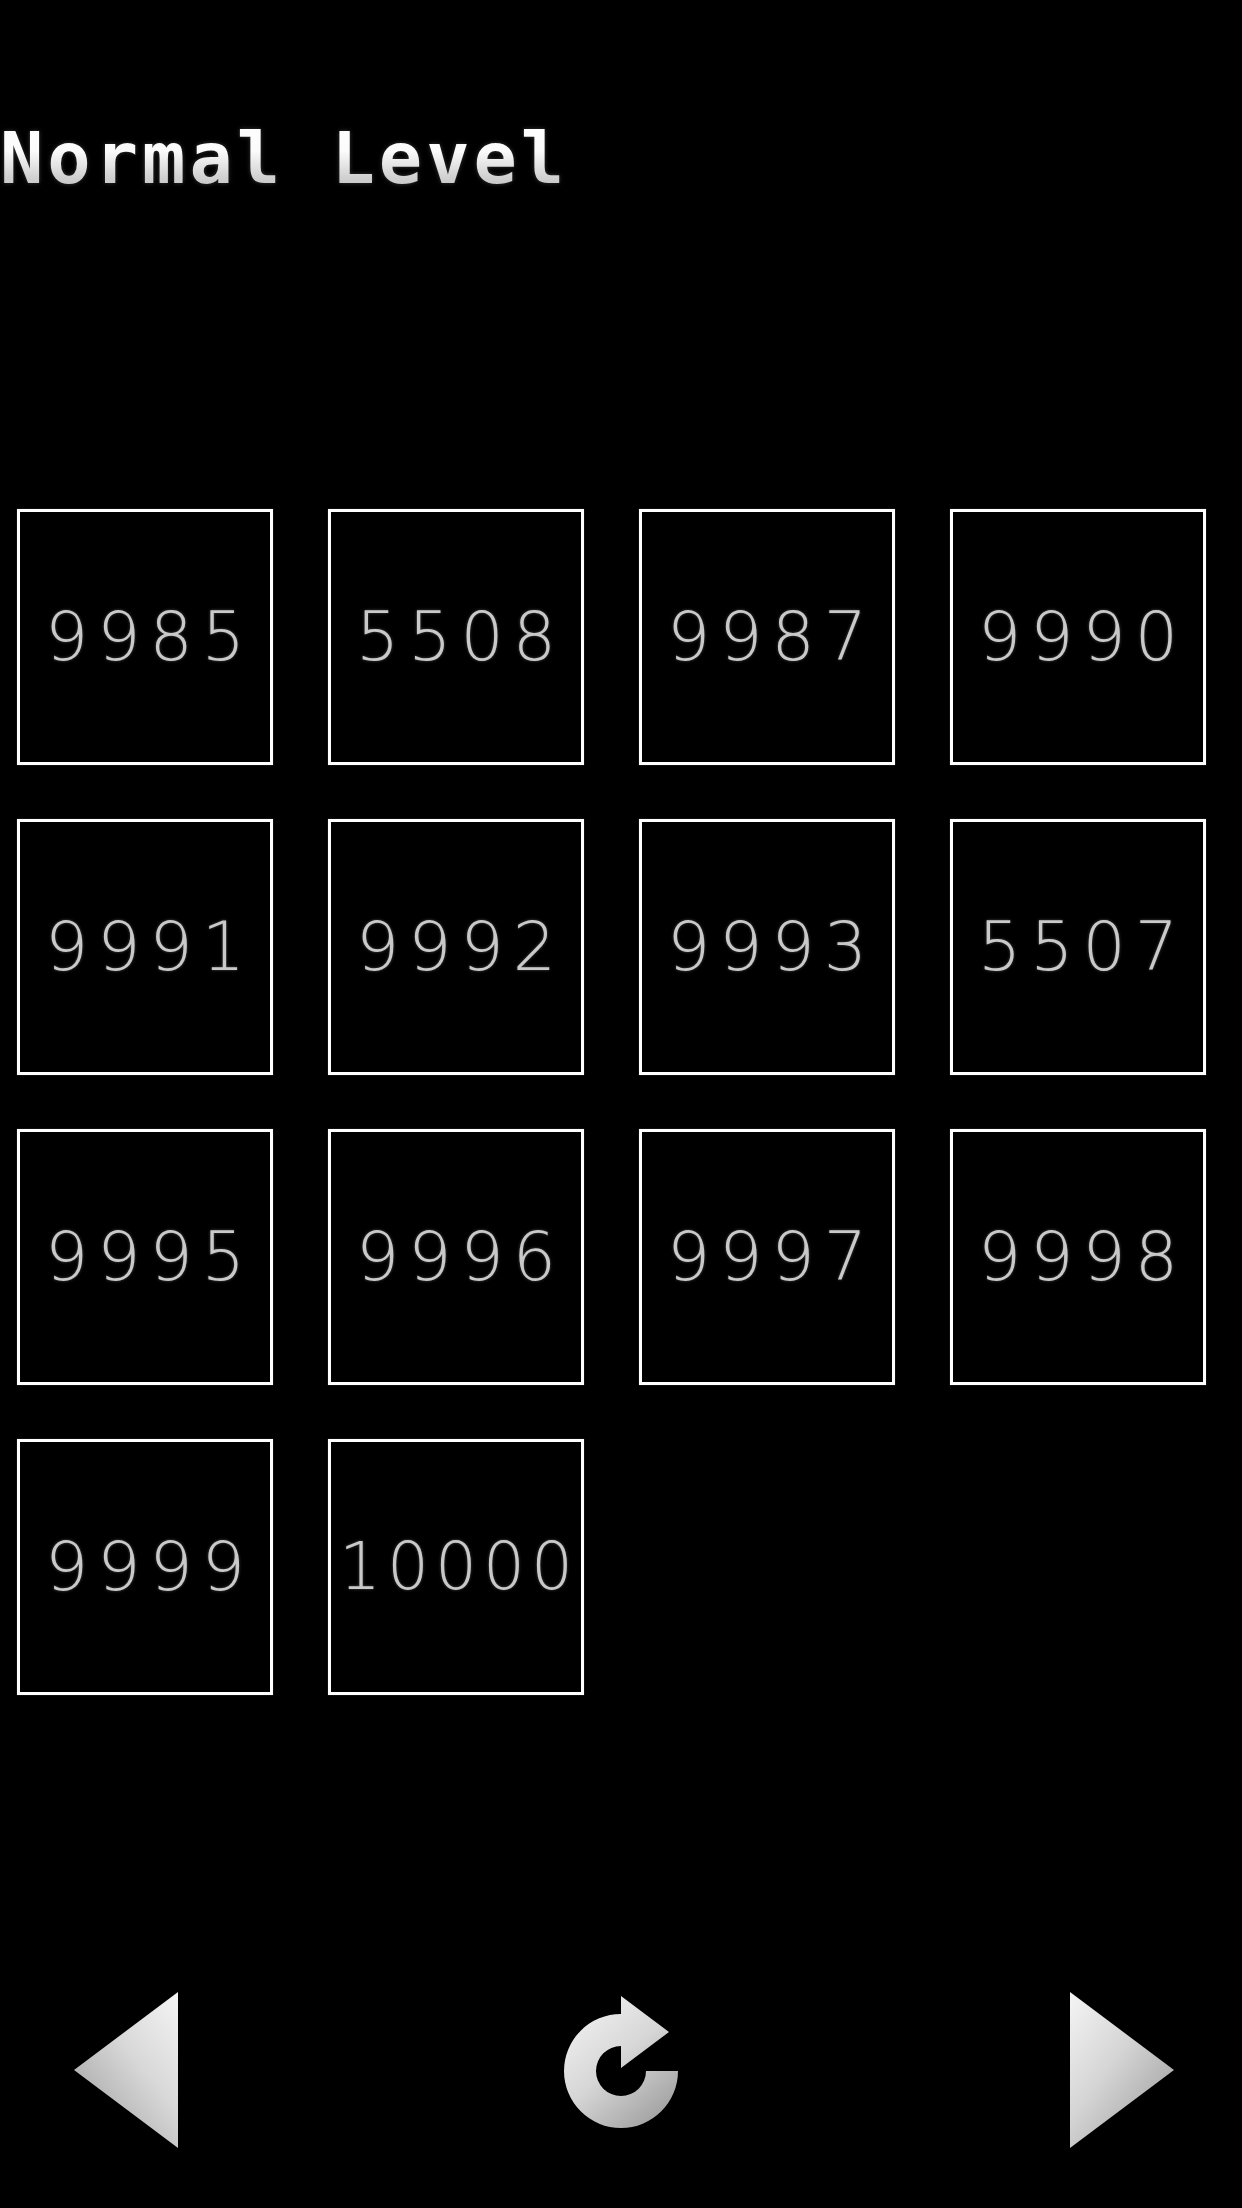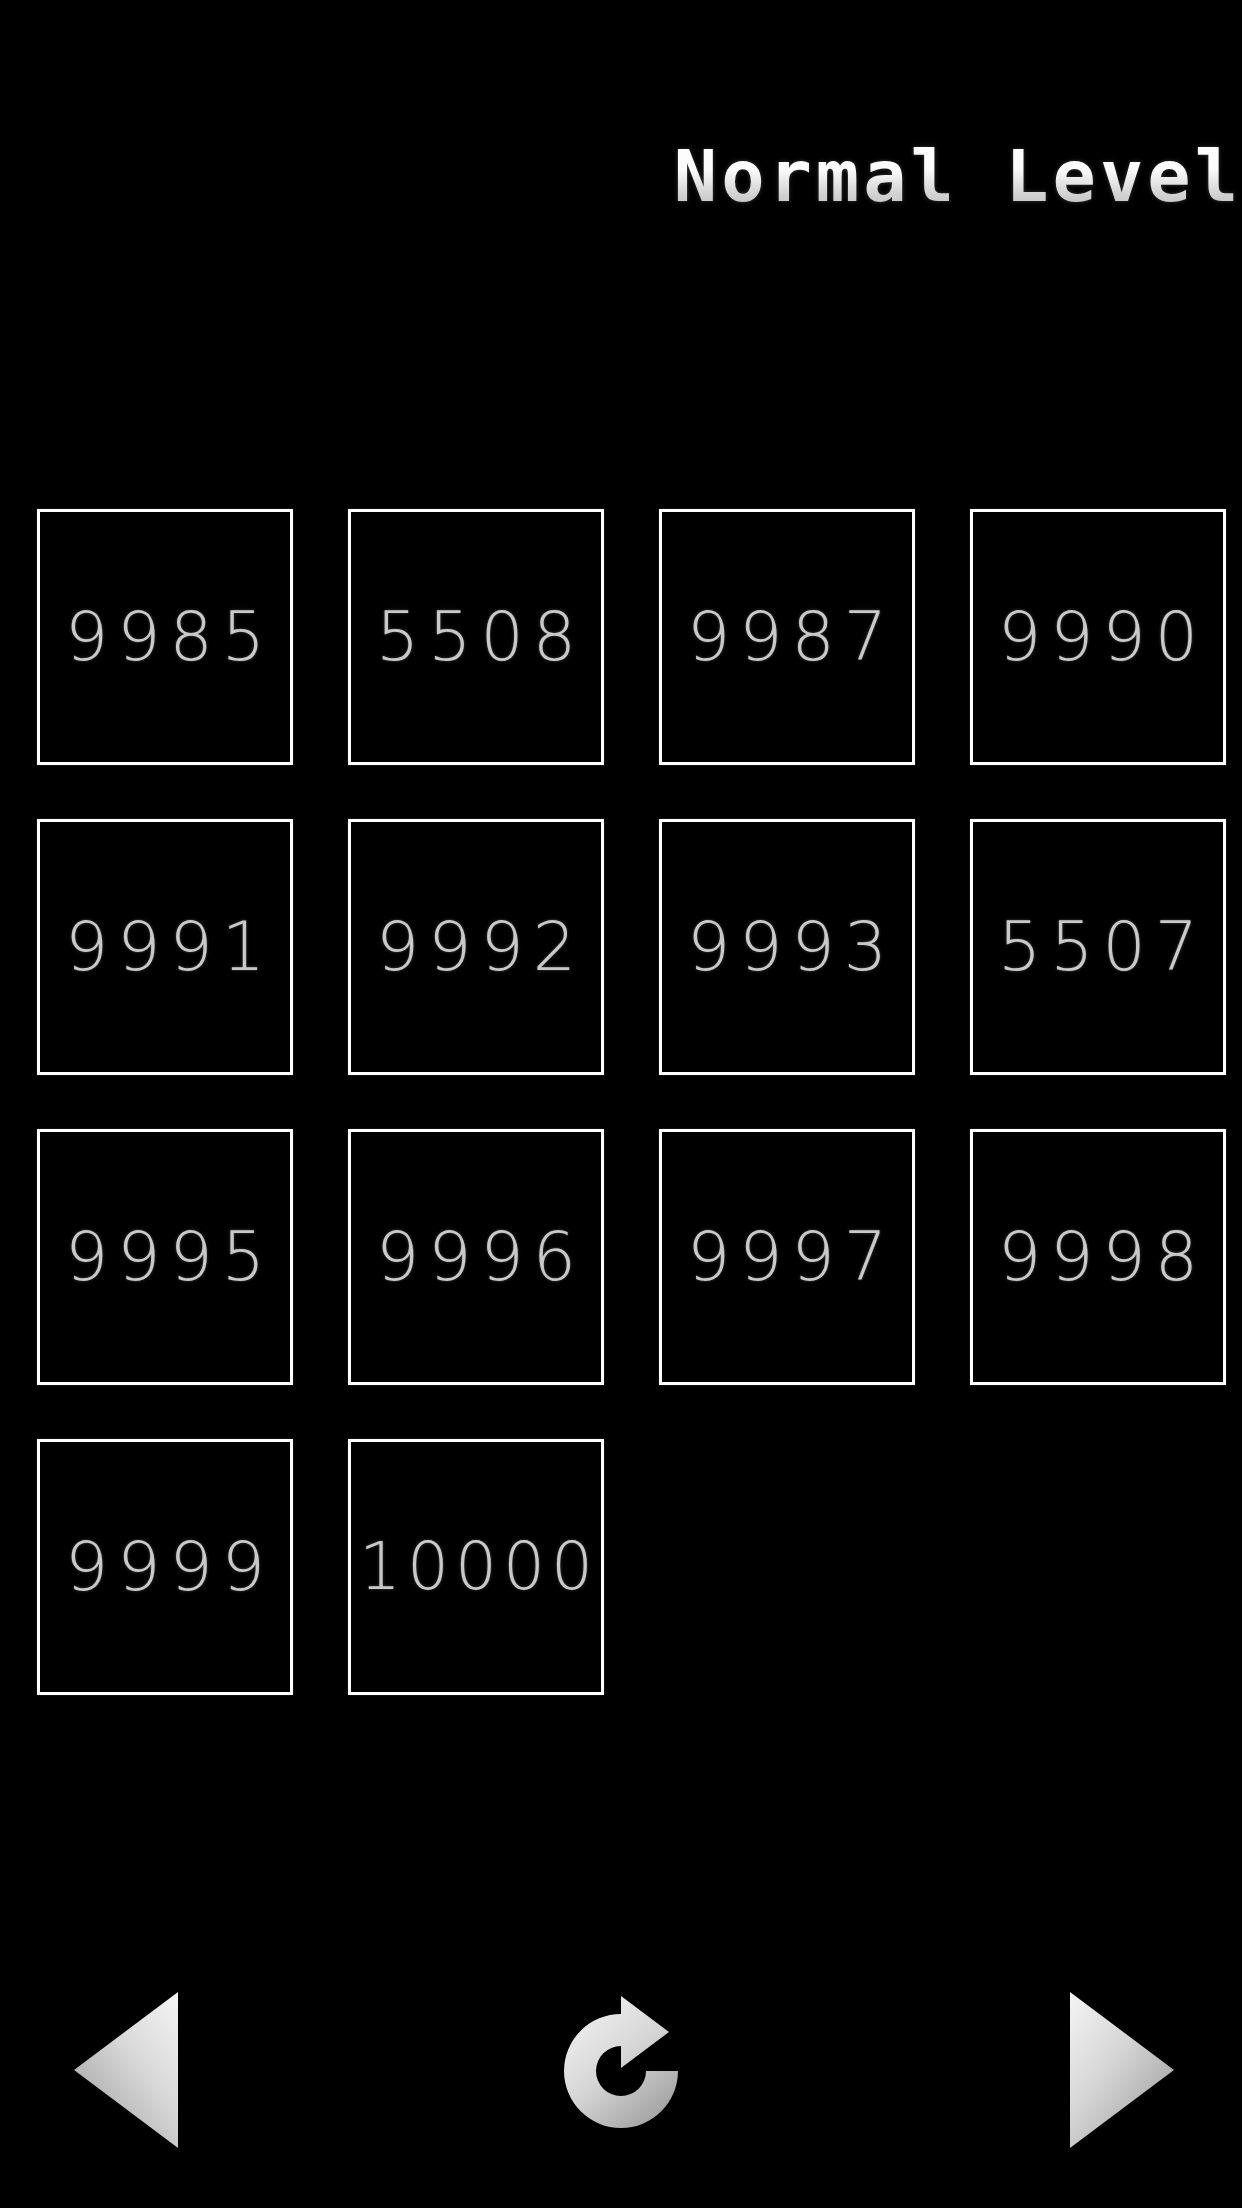--- a/index.html
+++ b/index.html
@@ -17,44 +17,44 @@
     width:1242px;
     height:2208px;
     background:#000000;
     font-family:"Liberation Sans", sans-serif;
     -webkit-font-smoothing:antialiased;
   }
 
   
   #title-wrap {
     position:absolute;
-    left:0; top:134px;
-    width:1242px;
-    text-align:right;
+    left:0; top:116px;
+    width:1242px;
+    text-align:left;
   }
 
   #level-title {
     display:inline-block;
     font-family:"DejaVu Sans Mono","Liberation Mono", monospace;
     font-weight:700;
     font-size:72px;
     line-height:84px;
     letter-spacing:4px;
     background:linear-gradient(180deg,#ffffff 0%,#fbfbfb 42%,#d2d2d2 72%,#b6b6b6 100%);
     -webkit-background-clip:text;
     background-clip:text;
     color:transparent;
     -webkit-text-fill-color:transparent;
     filter:drop-shadow(0 0 2px rgba(255,255,255,0.22));
   }
 
   
   #level-grid {
     position:absolute;
-    left:37px;
+    left:17px;
     top:509px;
     width:974px;
     display:grid;
     grid-template-columns:repeat(4, 256px);
     grid-template-rows:repeat(4, 256px);
     column-gap:55px;
     row-gap:54px;
   }
 
   .level-cell {

